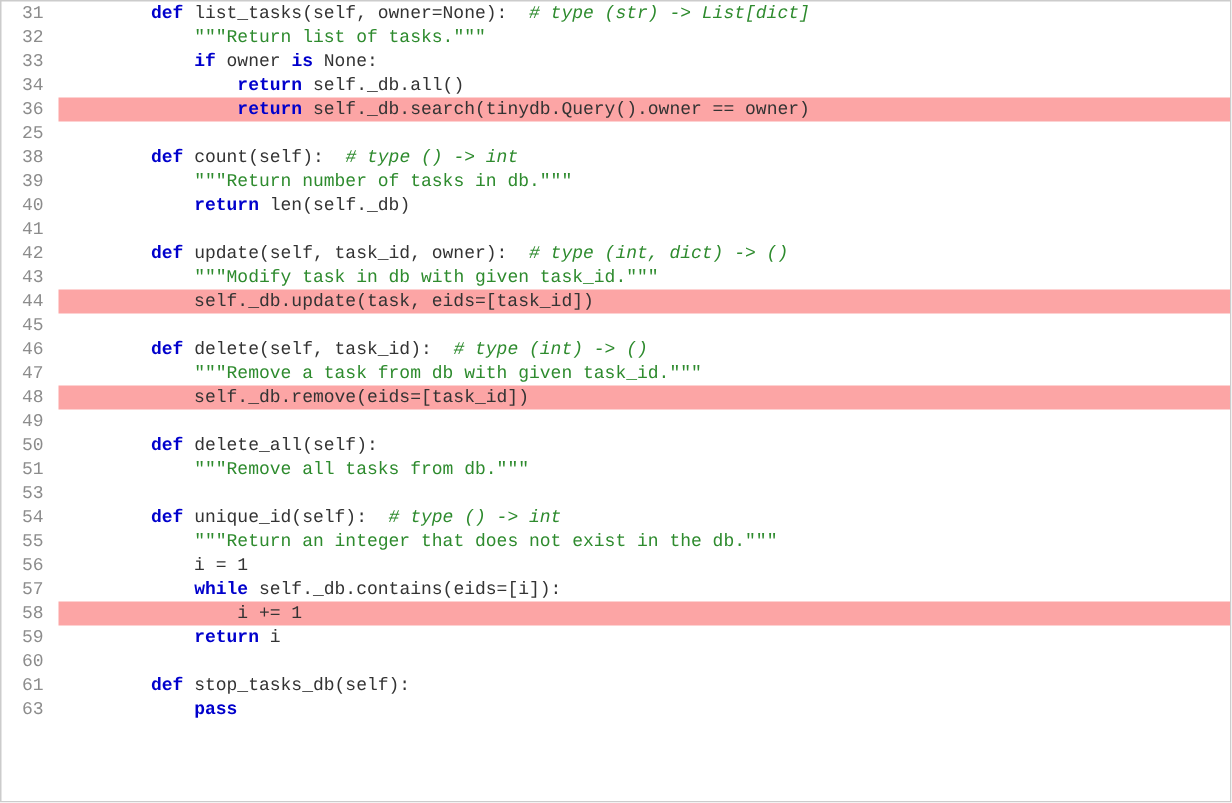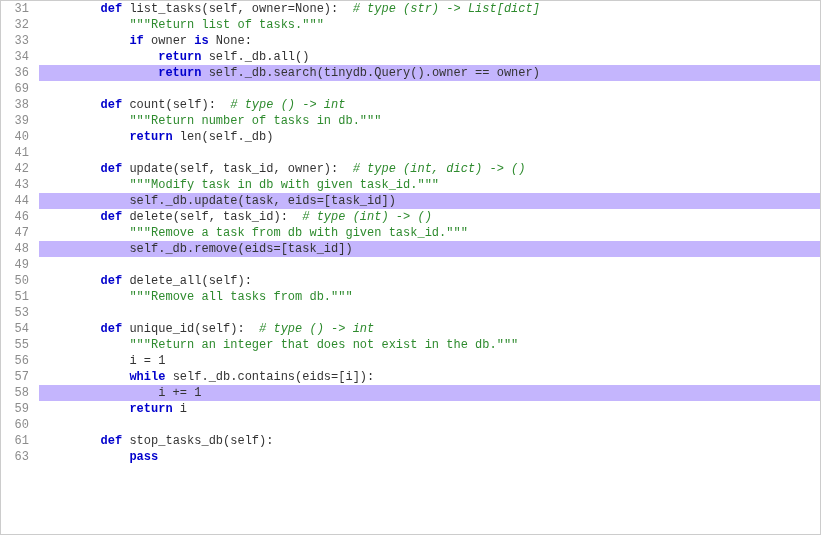--- a/index.html
+++ b/index.html
@@ -3,21 +3,21 @@
 <meta charset="utf-8">
 <style>
   html,body{margin:0;padding:0;background:#fff;font-family:Consolas,"Courier New",monospace;font-size:12px;line-height:16px;color:#333}
   .editor{width:821px;height:535px;background:#fff;position:relative;border:1px solid #ccc;box-sizing:border-box;overflow:hidden}
   .line{display:flex;height:16px;align-items:flex-end}
   .gutter{width:28px;text-align:right;padding-right:6px;color:#8c8c8c;user-select:none;flex:none}
   .bar{width:4px;flex:none}
   .bar-green{background:#6fc96f}
   .bar-red{background:#c94a4a}
   .code{flex:1;white-space:pre;padding-left:4px}
-  .hl{background:#c4b5fd}
+  .hl{background:#fca5a5}
   .kw{color:#0000cc;font-weight:bold}
   .cm{color:#2e8b2e;font-style:italic}
   .st{color:#2e8b2e}
 </style>
 </head>
 <body>
 
 <div class="editor" id="editor">
     <div class="line">
       <div class="gutter">31</div>
@@ -38,21 +38,21 @@
       <div class="gutter">34</div>
       <div class="bar bar-green"></div>
       <div class="code"><span>                </span><span class="kw">return</span><span> self._db.all()</span></div>
     </div>
     <div class="line">
       <div class="gutter">36</div>
       <div class="bar bar-red"></div>
       <div class="code hl"><span>                </span><span class="kw">return</span><span> self._db.search(tinydb.Query().owner == owner)</span></div>
     </div>
     <div class="line">
-      <div class="gutter">69</div>
+      <div class="gutter">25</div>
       <div class="bar"></div>
       <div class="code"><span></span></div>
     </div>
     <div class="line">
       <div class="gutter">38</div>
       <div class="bar bar-green"></div>
       <div class="code"><span>        </span><span class="kw">def</span><span> count(self):  </span><span class="cm"># type () -&gt; int</span></div>
     </div>
     <div class="line">
       <div class="gutter">39</div>
@@ -76,20 +76,25 @@
     </div>
     <div class="line">
       <div class="gutter">43</div>
       <div class="bar bar-green"></div>
       <div class="code"><span>            </span><span class="st">"""Modify task in db with given task_id."""</span></div>
     </div>
     <div class="line">
       <div class="gutter">44</div>
       <div class="bar bar-red"></div>
       <div class="code hl"><span>            self._db.update(task, eids=[task_id])</span></div>
+    </div>
+    <div class="line">
+      <div class="gutter">45</div>
+      <div class="bar"></div>
+      <div class="code"><span></span></div>
     </div>
     <div class="line">
       <div class="gutter">46</div>
       <div class="bar bar-green"></div>
       <div class="code"><span>        </span><span class="kw">def</span><span> delete(self, task_id):  </span><span class="cm"># type (int) -&gt; ()</span></div>
     </div>
     <div class="line">
       <div class="gutter">47</div>
       <div class="bar bar-green"></div>
       <div class="code"><span>            </span><span class="st">"""Remove a task from db with given task_id."""</span></div>

